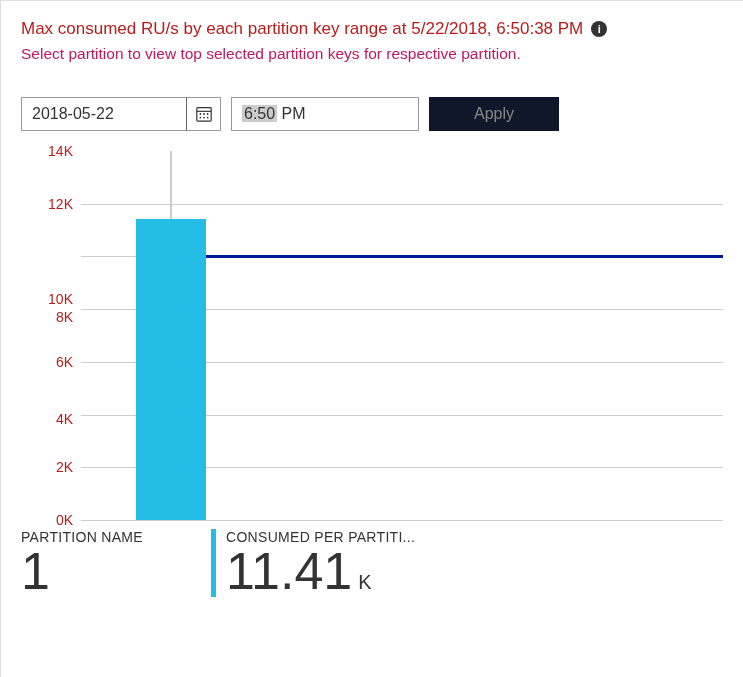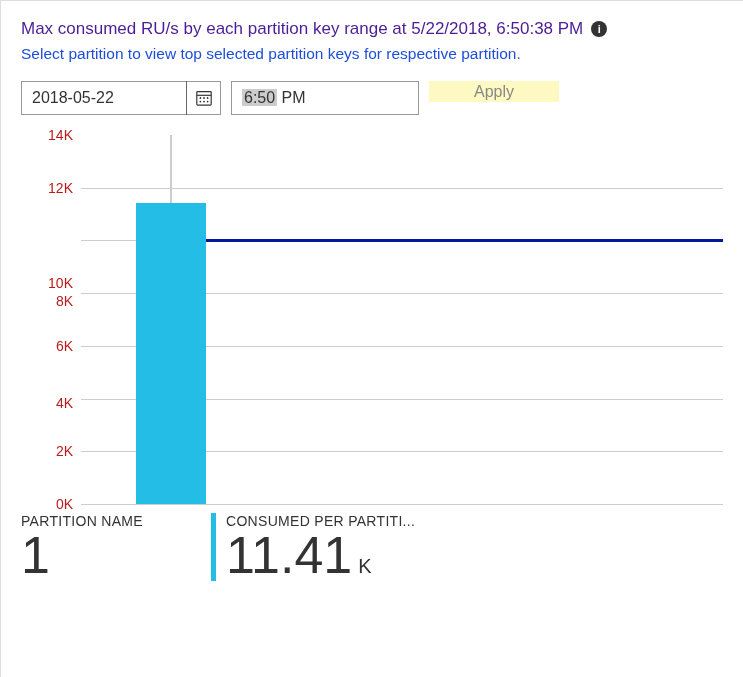--- a/index.html
+++ b/index.html
@@ -18,44 +18,44 @@
       position: relative;
     }
     .title-row {
       display: flex;
       align-items: center;
       gap: 8px;
       margin-bottom: 6px;
     }
     .title {
       font-size: 17px;
-      color: #4c1d95;
+      color: #b91c1c;
       font-weight: 400;
     }
     .info-icon {
       width: 16px; height: 16px;
       border-radius: 50%;
       background: #333;
       color: #fff;
       font-size: 11px;
       line-height: 16px;
       text-align: center;
       font-weight: bold;
       display: inline-block;
     }
     .subtitle {
       font-size: 15.5px;
-      color: #1d4ed8;
-      margin-bottom: 18px;
+      color: #be185d;
+      margin-bottom: 34px;
     }
     .controls {
       display: flex;
       gap: 10px;
       margin-bottom: 20px;
-      align-items: flex-start;
+      align-items: flex-end;
     }
     .input-wrap {
       position: relative;
       border: 1px solid #999;
       height: 34px;
       background: #fff;
       display: flex;
       align-items: center;
     }
     .date-wrap { width: 200px; }
@@ -74,23 +74,23 @@
       height: 34px;
       display: flex;
       align-items: center;
       justify-content: center;
       border-left: 1px solid #666;
     }
     .cal-icon svg { width: 18px; height: 18px; }
     .highlight { background: #ccc; padding: 0 2px;}
     .apply-btn {
       width: 130px;
-      height: 21px;
+      height: 34px;
       border: none;
-      background: #fef9c3;
+      background: #0f172a;
       color: #888;
       font-size: 16px;
     }
     
     .chart-area {
       position: relative;
       height: 370px;
       margin-top: 8px;
     }
     .y-axis {

